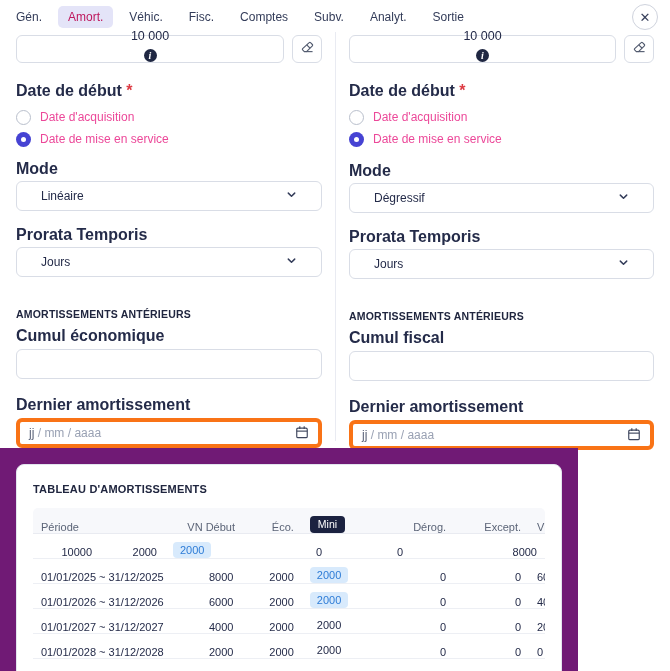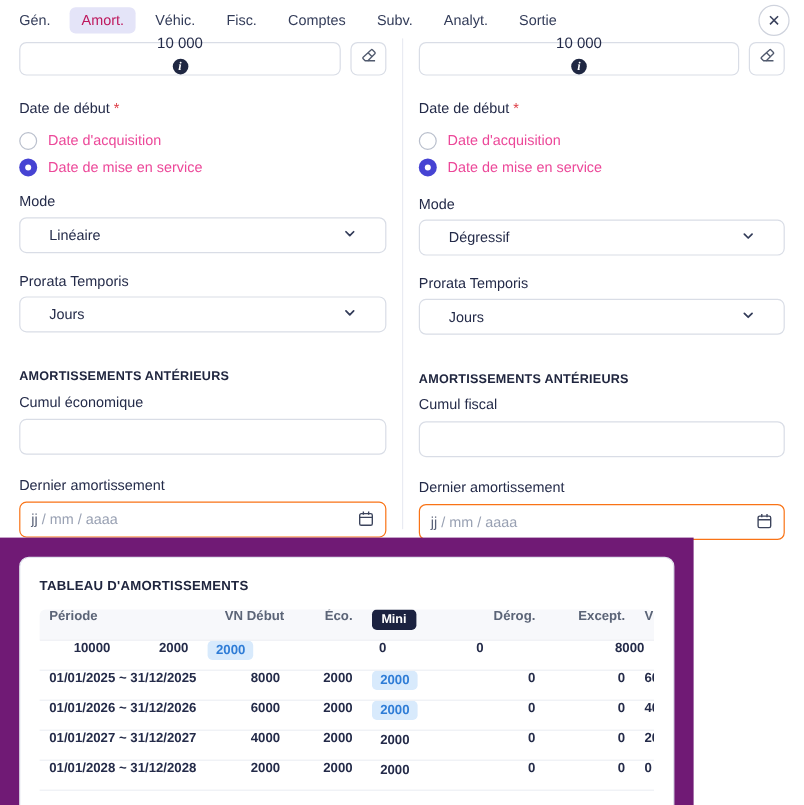--- a/index.html
+++ b/index.html
@@ -20,50 +20,50 @@
   .form { display: flex; align-items: stretch; height: 409px; }
   .col { width: 335px; padding: 3px 13px 0 16px; }
   .col.right { border-left: 1px solid #e9ebf2; padding: 3px 16px 0 13px; }
 
   .amount-row { display: flex; gap: 8px; }
   .input { height: 28px; border: 1px solid #d9dde6; border-radius: 6px; background: #fff; font-size: 12.5px; color: #242b49; display: flex; align-items: center; flex-direction: column; }
   .amount-input { flex: 1; justify-content: flex-end; gap: 6px; padding: 0 9px; }
   .icon-info { width: 13px; height: 13px; border-radius: 50%; background: #1f2742; color: #fff; font-size: 10px; font-weight: bold; font-style: italic; display: flex; align-items: center; justify-content: center; font-family: "Liberation Serif", serif; flex: 0 0 auto; }
   .eraser-btn { width: 30px; height: 28px; border: 1px solid #d9dde6; border-radius: 6px; background: #fff; display: flex; align-items: center; justify-content: center; cursor: pointer; flex: 0 0 auto; }
 
-  .field-label { font-size: 12px; font-weight: normal; color: #242b49; line-height: 13px; white-space: nowrap; }
+  .field-label { font-size: 16px; font-weight: bold; color: #242b49; line-height: 13px; white-space: nowrap; }
   .req { color: #dd3b43; }
   .lbl-date { margin: 21px 0 10px; }
   .radio-row { display: flex; align-items: center; gap: 9px; height: 20px; margin: 2px 0; font-size: 12px; color: #ec4899; cursor: pointer; }
   .radio { width: 15px; height: 15px; border-radius: 50%; border: 1px solid #b9bfcc; background: #fff; flex: 0 0 auto; position: relative; }
   .radio.checked { border: none; background: #4643d3; }
   .radio.checked::after { content: ""; position: absolute; left: 5px; top: 5px; width: 5px; height: 5px; border-radius: 50%; background: #fff; }
 
   .lbl-mode { margin: 13px 0 6px; }
   .select { height: 30px; border: 1px solid #d9dde6; border-radius: 6px; display: flex; align-items: center; justify-content: space-between; padding: 0 24px; font-size: 12px; color: #242b49; background: #fff; cursor: pointer; }
   .lbl-prorata { margin: 17px 0 6px; }
 
   .mode-row { display: flex; gap: 12px; }
   .mode-main { flex: 1; min-width: 0; }
   .coef-box { width: 76px; flex: 0 0 auto; }
   .input.h30 { height: 30px; }
   .input.right-align { justify-content: flex-end; padding: 0 10px; }
 
   .section-title { font-size: 10.5px; font-weight: bold; color: #20263f; margin: 31px 0 9px; letter-spacing: .2px; }
   .lbl-cumul { margin: 0 0 7px; }
   .lbl-dernier { margin: 19px 0 7px; }
-  .date-input { height: 30px; border: 1px solid #f97316; border-radius: 6px; display: flex; align-items: center; justify-content: space-between; padding: 0 9px; font-size: 12px; background: #fff; }
+  .date-input { height: 30px; border: 4px solid #f97316; border-radius: 6px; display: flex; align-items: center; justify-content: space-between; padding: 0 9px; font-size: 12px; background: #fff; }
   .date-ph { color: #99a1b3; }
   .date-ph .seg-day { color: #5a6278; }
 
   
   .bottom { position: absolute; top: 448px; left: 0; width: 578px; height: 230px; background: #701a75; padding: 16px; }
   .table-card { background: #fff; border: 1px solid #e2e5ee; border-radius: 8px; padding: 18px 16px 0; height: 280px; }
   .table-title { font-size: 11px; font-weight: bold; letter-spacing: .2px; margin-bottom: 13px; color: #20263f; }
-  .tr { display: flex; align-items: flex-start; height: 25px; border-bottom: 1px solid #edeff4; font-size: 11px; color: #242b49; font-weight: bold; }
+  .tr { display: flex; align-items: flex-end; height: 25px; border-bottom: 1px solid #edeff4; font-size: 11px; color: #242b49; }
   .tr.head { background: #f7f8fb; height: 26px; color: #5b6477; border-bottom: 1px solid #e9ebf1; border-radius: 5px 5px 0 0; }
   .td { padding: 0 8px; white-space: nowrap; overflow: hidden; }
   .c-per { width: 160px; }
   .c-vnd { width: 67px; text-align: right; }
   .c-eco { width: 65px; text-align: right; }
   .c-mini { width: 90px; padding-left: 8px; }
   .c-der { width: 75px; text-align: right; }
   .c-exc { width: 81px; text-align: right; }
   .c-vnf { flex: 1; text-align: right; }
   .pill-dark { background: #1b2240; color: #fff; border-radius: 4px; padding: 3px 8px; font-size: 10.5px; line-height: 11px; display: inline-block; }

